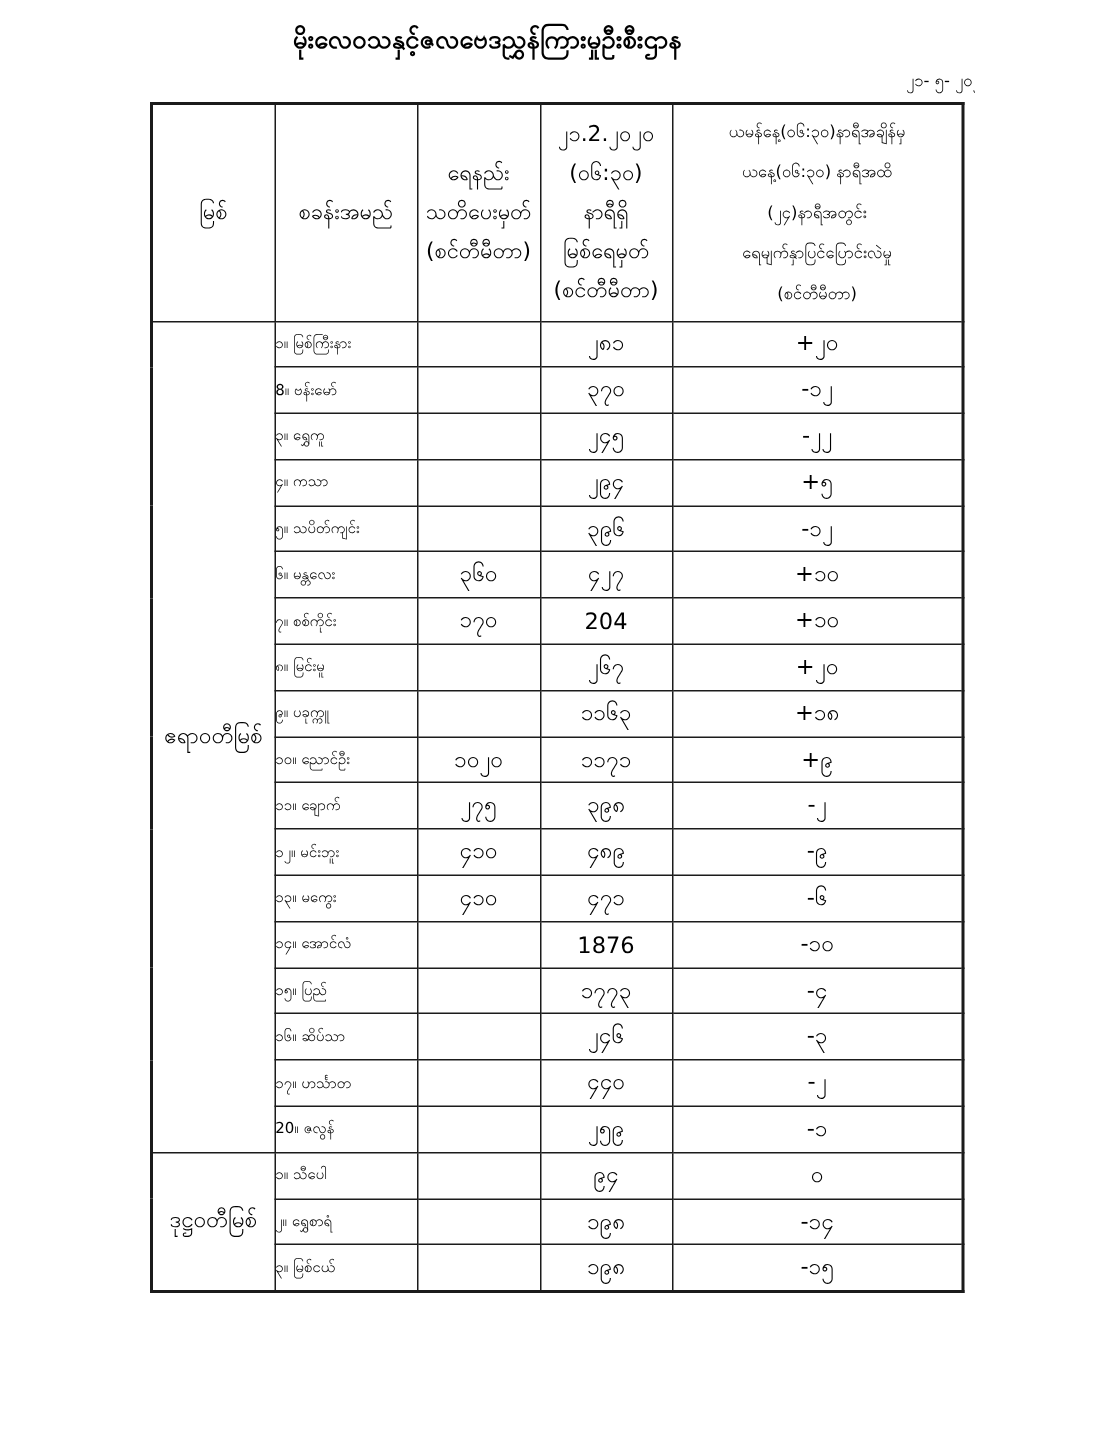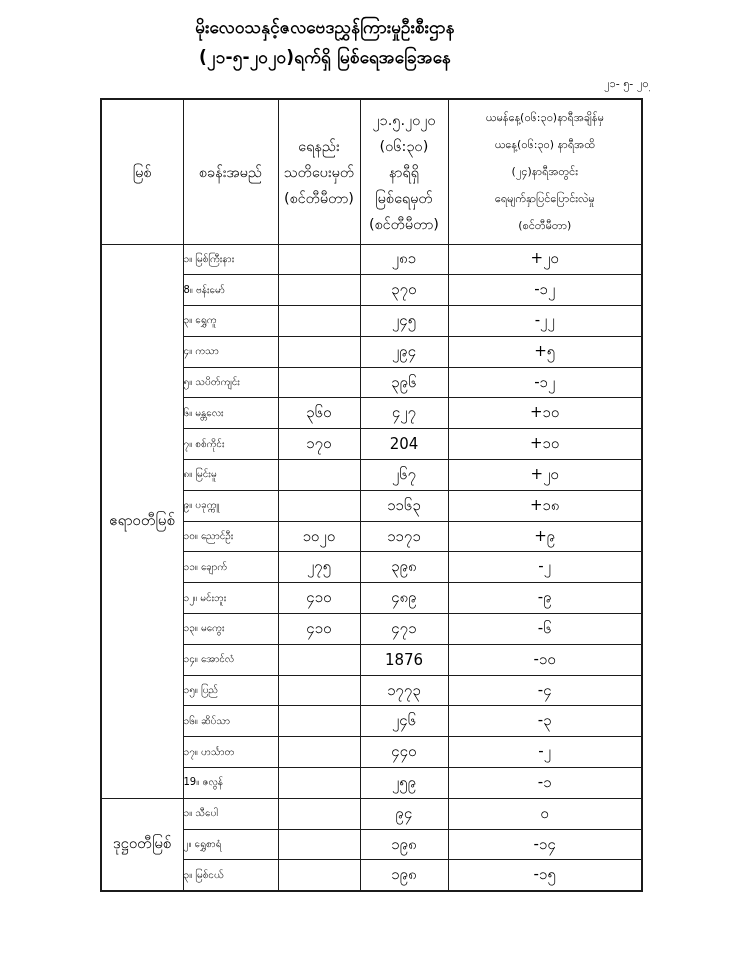--- a/index.html
+++ b/index.html
@@ -78,21 +78,20 @@
     white-space: nowrap;
   }
 </style>
 </head>
 <body>
 
 <div class="page">
 
   <div class="title-block">
     <div class="title-line1">မိုးလေဝသနှင့်ဇလဗေဒညွှန်ကြားမှုဦးစီးဌာန</div>
-    <div class="title-line2">(၂၁-၅-၂၀၂၀)ရက်ရှိ မြစ်ရေအခြေအနေ</div>
   </div>
 
   <div class="report-date">၂၁- ၅- ၂၀၂၀</div>
 
   <table class="water-table">
     <colgroup>
       <col style="width:82px">
       <col style="width:95px">
       <col style="width:82px">
       <col style="width:88px">
@@ -105,21 +104,21 @@
         </th>
         <th class="hdr">
           <div class="hdr-line">စခန်းအမည်</div>
         </th>
         <th class="hdr">
           <div class="hdr-line">ရေနည်း</div>
           <div class="hdr-line">သတိပေးမှတ်</div>
           <div class="hdr-line">(စင်တီမီတာ)</div>
         </th>
         <th class="hdr">
-          <div class="hdr-line">၂၁.၅.၂၀၂၀</div>
+          <div class="hdr-line">၂၁.2.၂၀၂၀</div>
           <div class="hdr-line">(၀၆:၃၀)</div>
           <div class="hdr-line">နာရီရှိ</div>
           <div class="hdr-line">မြစ်ရေမှတ်</div>
           <div class="hdr-line">(စင်တီမီတာ)</div>
         </th>
         <th class="hdr">
           <div class="hdr-line wide">ယမန်နေ့(၀၆:၃၀)နာရီအချိန်မှ</div>
           <div class="hdr-line wide">ယနေ့(၀၆:၃၀) နာရီအထိ</div>
           <div class="hdr-line wide">(၂၄)နာရီအတွင်း</div>
           <div class="hdr-line wide">ရေမျက်နှာပြင်ပြောင်းလဲမှု</div>
@@ -225,21 +224,21 @@
       <td class="cell-num">၂၄၆</td>
       <td class="cell-num">-၃</td>
     </tr>
         <tr>
       <td class="cell-name">၁၇။ ဟင်္သာတ</td>
       <td class="cell-num"></td>
       <td class="cell-num">၄၄၀</td>
       <td class="cell-num">-၂</td>
     </tr>
         <tr>
-      <td class="cell-name">19။ ဇလွန်</td>
+      <td class="cell-name">20။ ဇလွန်</td>
       <td class="cell-num"></td>
       <td class="cell-num">၂၅၉</td>
       <td class="cell-num">-၁</td>
     </tr>
         <tr>
       <td class="cell-river" rowspan="3">ဒုဋ္ဌဝတီမြစ်</td>
           <td class="cell-name">၁။ သီပေါ</td>
       <td class="cell-num"></td>
       <td class="cell-num">၉၄</td>
       <td class="cell-num">၀</td>

